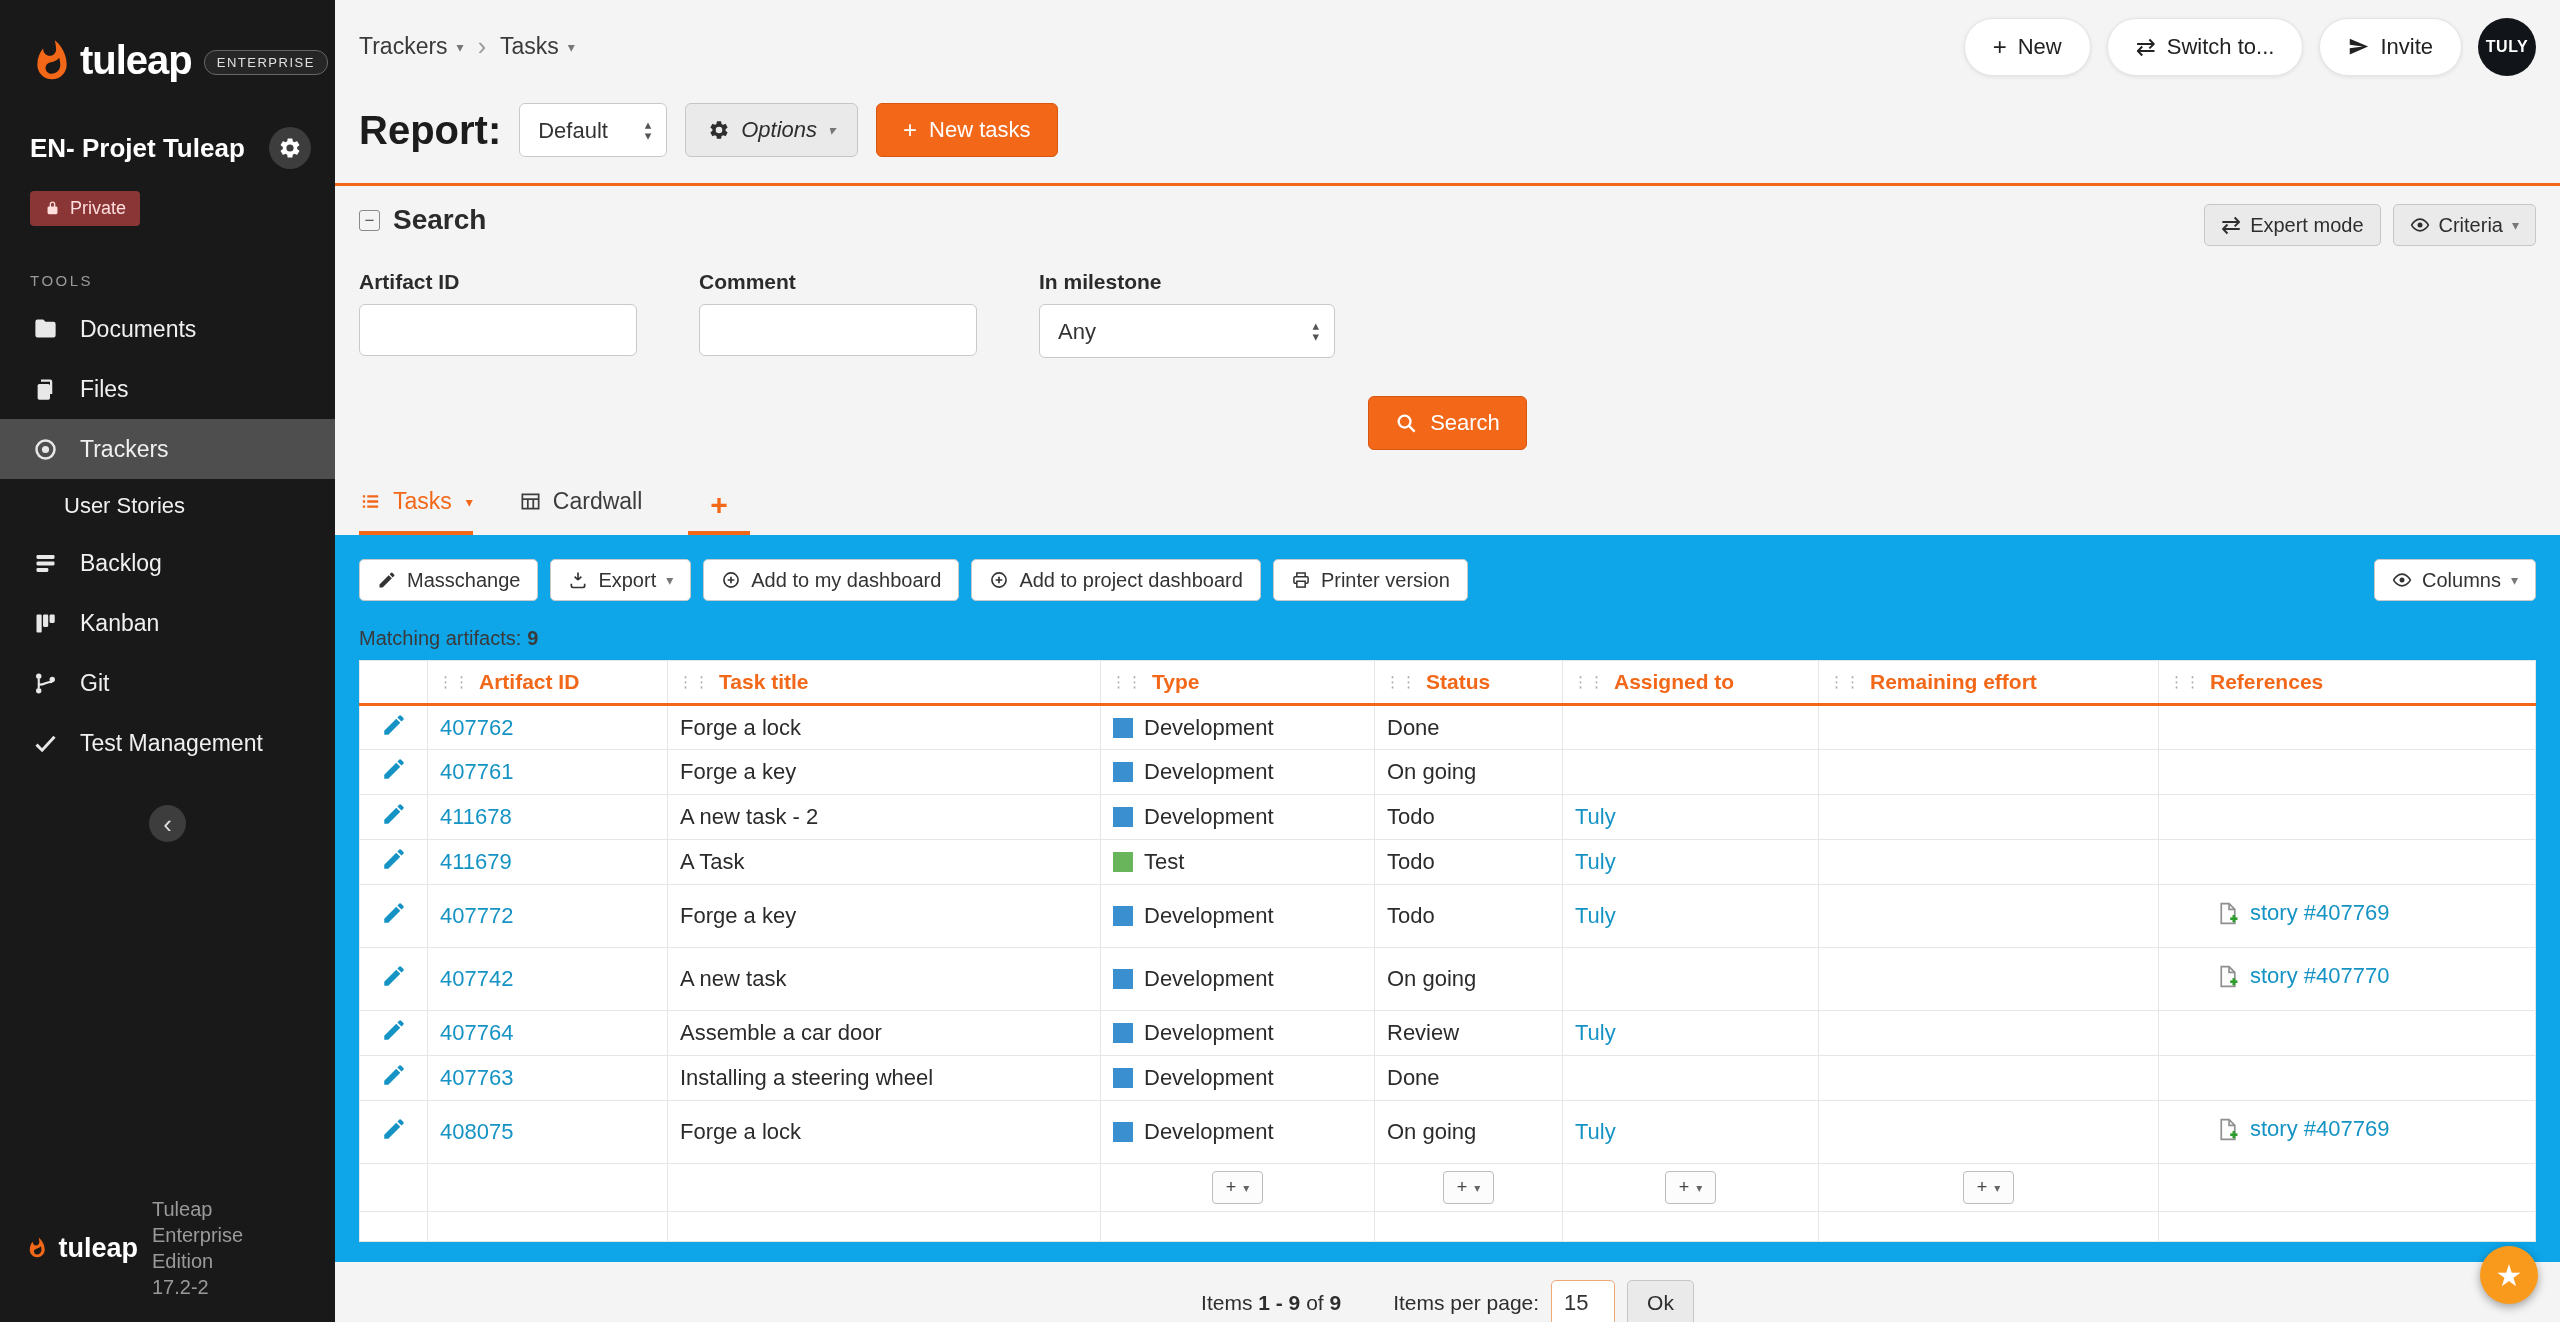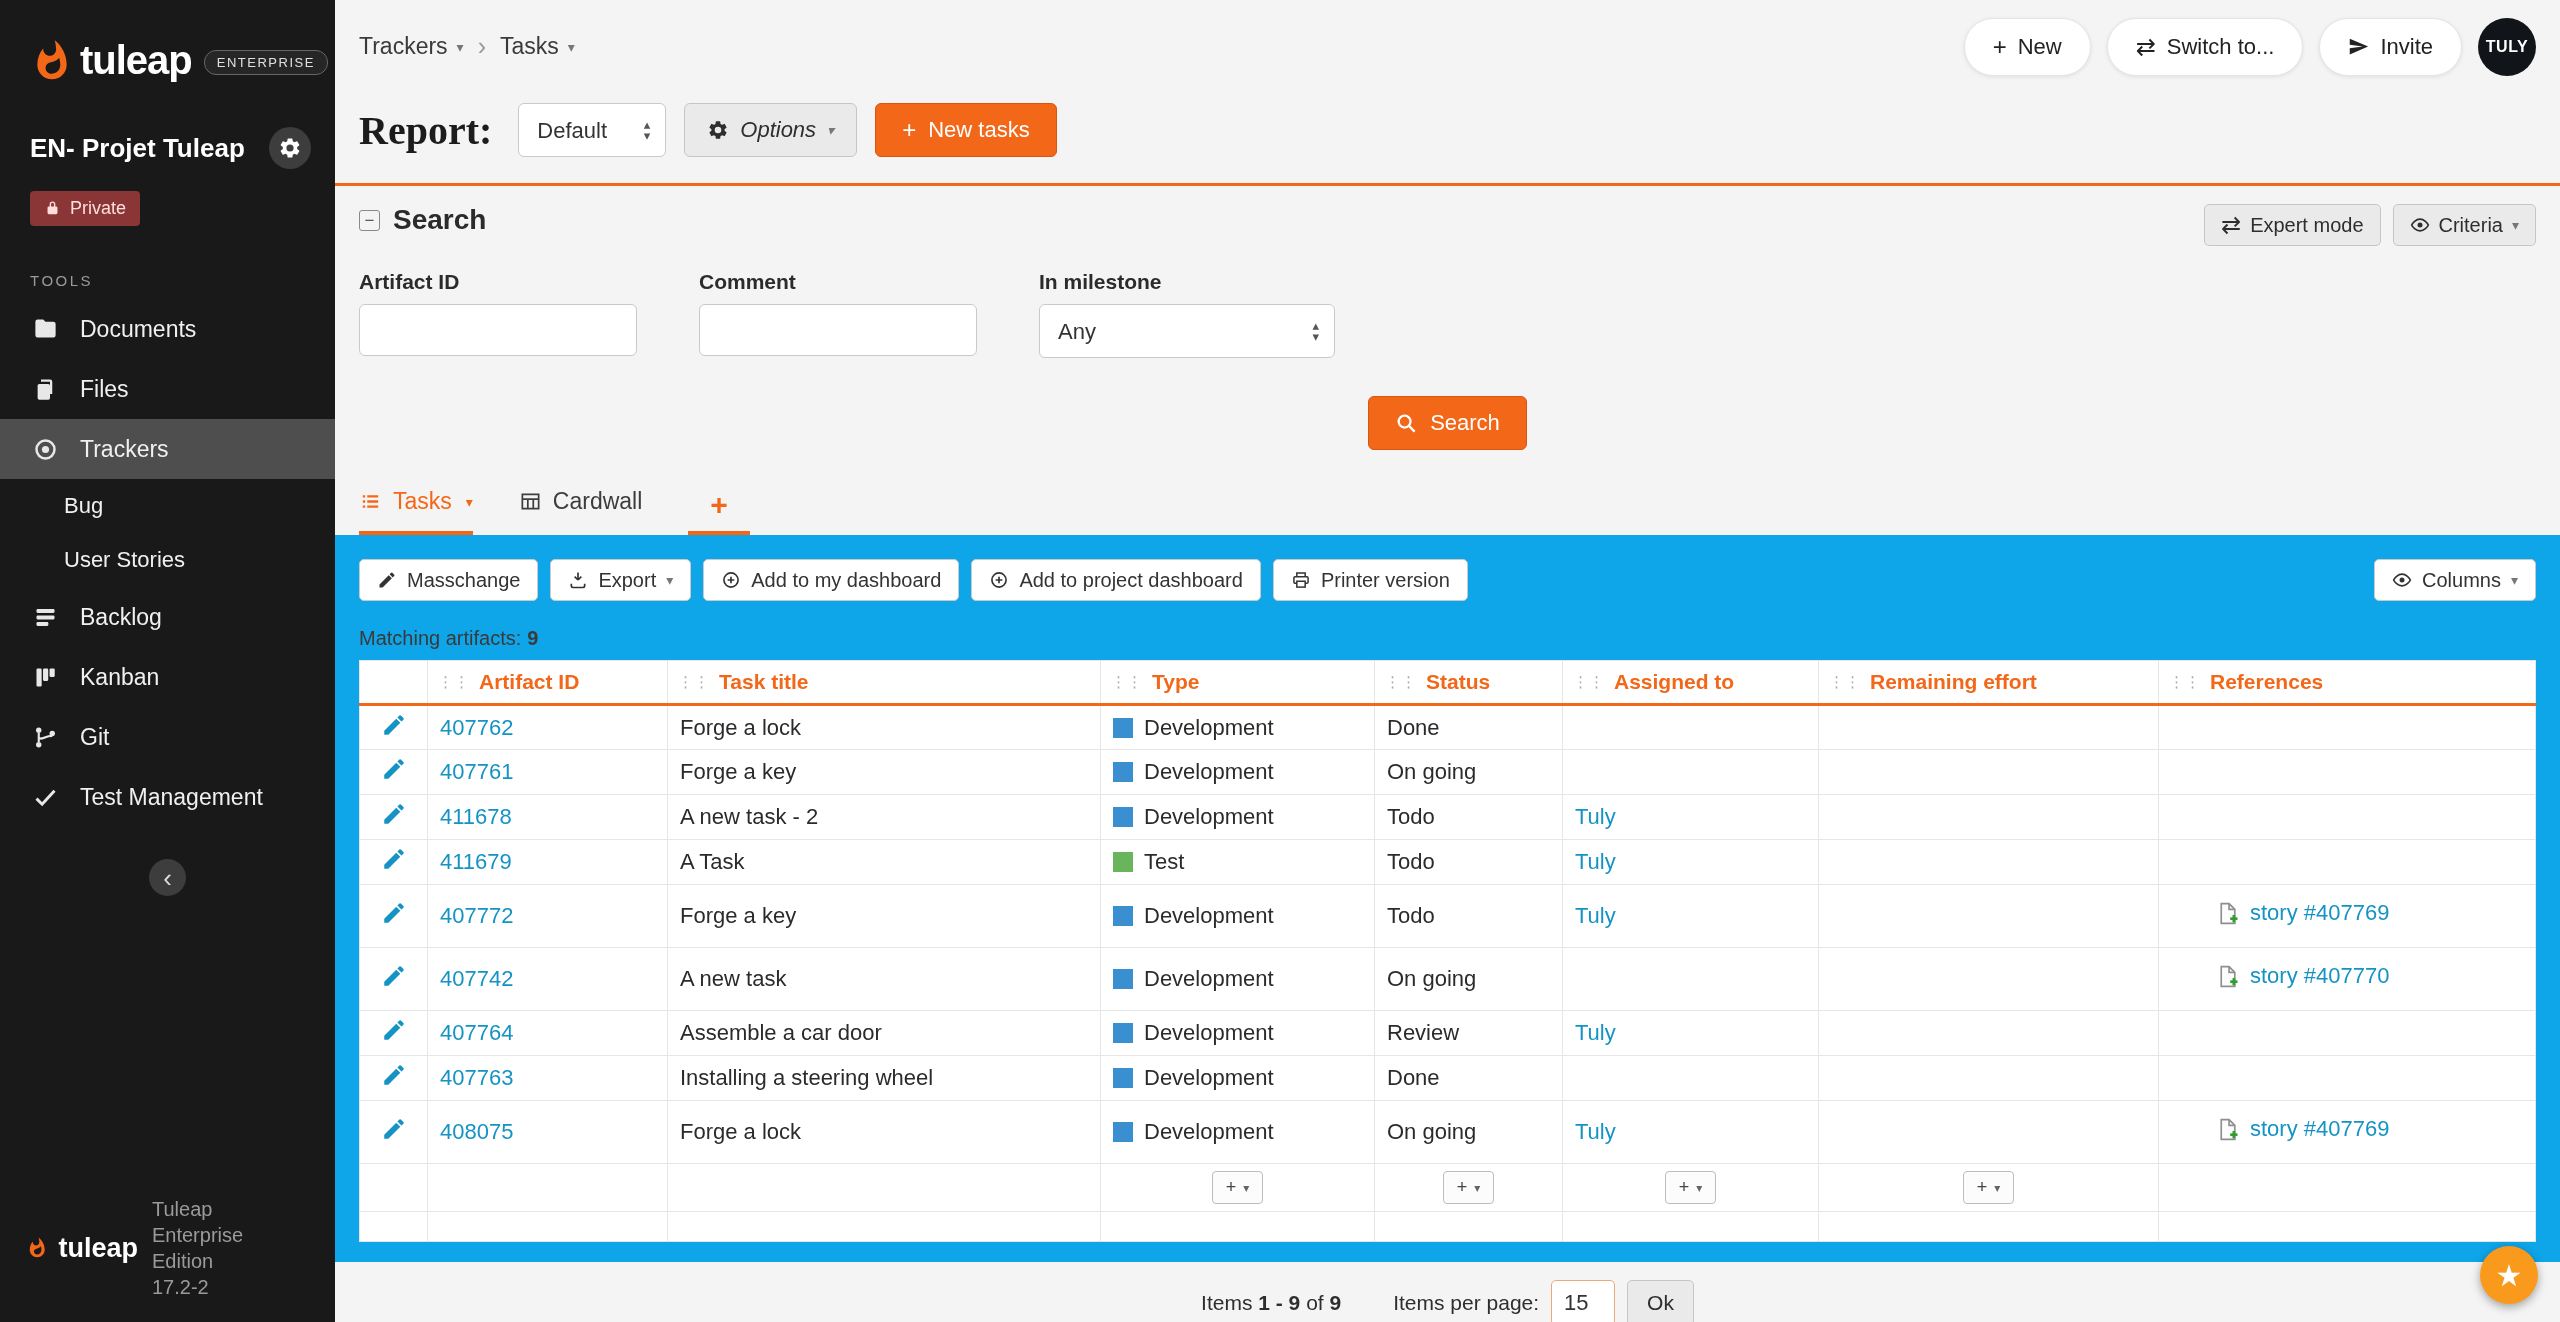--- a/index.html
+++ b/index.html
@@ -40,21 +40,21 @@
   .crumb { display:inline-flex; align-items:center; gap:9px; cursor:pointer; }
   .crumb-caret { font-size:14px; color:#777; }
   .crumb-sep { color:#999; font-size:25px; }
   .topbar-actions { display:flex; align-items:center; gap:16px; }
   .pill-btn { display:inline-flex; align-items:center; gap:11px; height:58px; padding:0 28px; border-radius:30px; background:#fff; border:1px solid #e5e5e5; font-size:22px; color:#222; cursor:pointer; box-shadow:0 1px 4px rgba(0,0,0,0.09); }
   .btn-glyph { font-size:24px; line-height:1; }
   .pill-btn svg { width:21px; height:21px; fill:#222; }
   .avatar { width:58px; height:58px; border-radius:50%; background:#111418; color:#fff; font-size:16px; font-weight:bold; display:flex; align-items:center; justify-content:center; letter-spacing:0.5px; cursor:pointer; }
 
   .report-row { display:flex; align-items:center; gap:18px; padding:10px 24px 26px; flex:0 0 auto; }
-  .report-title { font-size:40px; font-weight:bold; color:#1c1c1c; margin-right:8px;font-family:Liberation Serif, serif; }
+  .report-title { font-size:40px; font-weight:bold; color:#1c1c1c; margin-right:0; }
   .select-wrap { position:relative; display:inline-block; }
   .select-wrap select { appearance:none; -webkit-appearance:none; height:54px; font-size:22px; font-family:inherit; color:#333; background:#fff; border:1px solid #c9c9c9; border-radius:6px; padding:0 58px 0 18px; cursor:pointer; }
   .select-caret { position:absolute; right:16px; top:50%; transform:translateY(-50%); display:flex; flex-direction:column; align-items:center; font-size:13px; line-height:11px; color:#555; pointer-events:none; }
   .gray-btn { display:inline-flex; align-items:center; gap:11px; height:54px; padding:0 22px; background:#eaeaea; border:1px solid #c6c6c6; border-radius:6px; font-size:22px; color:#2e2e2e; cursor:pointer;font-style:italic; }
   .gray-btn svg { width:22px; height:22px; fill:#2e2e2e; }
   .orange-btn { display:inline-flex; align-items:center; gap:12px; height:54px; padding:0 26px; background:#f26718; border:1px solid #d9560e; border-radius:6px; font-size:22px; color:#fff; cursor:pointer; }
 
   
   .search-section { border-top:3px solid #f26718; padding:18px 24px 26px; flex:0 0 auto; }
   .search-head { display:flex; align-items:flex-start; justify-content:space-between; }
@@ -165,23 +165,20 @@
     <span>Files</span>
   </div>
   <div class="nav-item active">
     <span class="nav-icon">
         <svg viewBox="0 0 24 24">
           <circle cx="12" cy="12" r="8" fill="none" stroke="currentColor" stroke-width="2.2"></circle>
           <circle cx="12" cy="12" r="3.2" fill="currentColor"></circle>
         </svg>
       </span>
     <span>Trackers</span>
-  </div>
-  <div class="nav-item sub">
-    <span>Bug</span>
   </div>
   <div class="nav-item sub">
     <span>User Stories</span>
   </div>
   <div class="nav-item">
     <span class="nav-icon">
         <svg viewBox="0 0 24 24" fill="currentColor">
           <rect x="4" y="4.5" width="16" height="3.4" rx="1"></rect>
           <rect x="4" y="10.3" width="16" height="3.4" rx="1"></rect>
           <rect x="4" y="16.1" width="10.5" height="3.4" rx="1"></rect>

